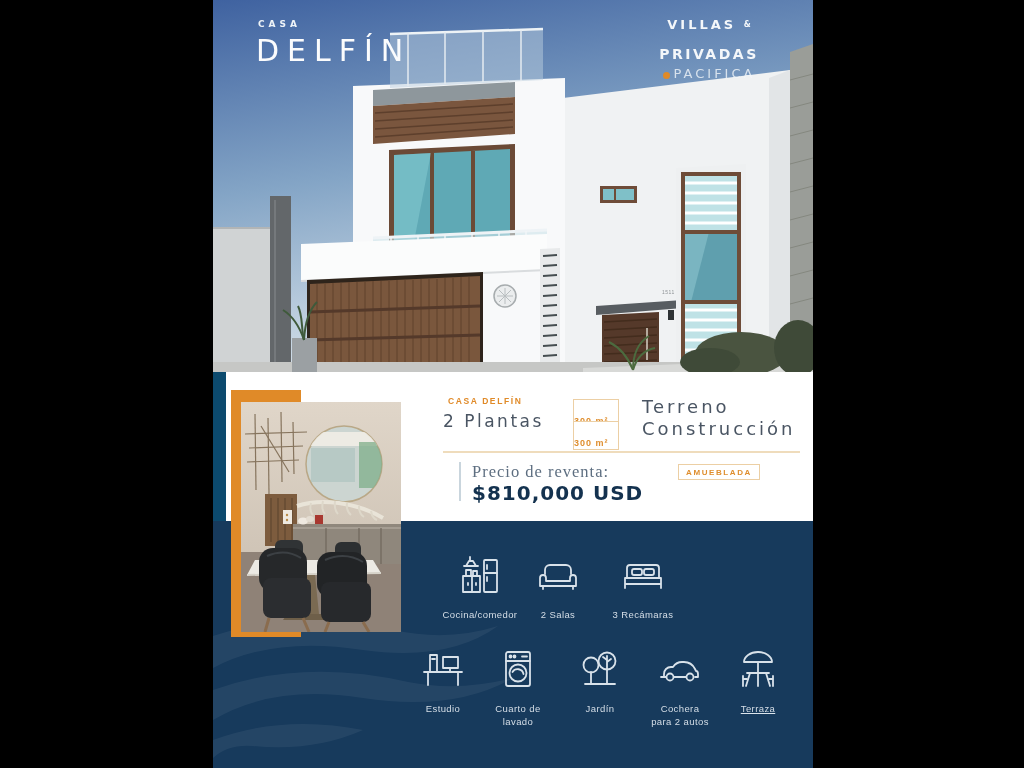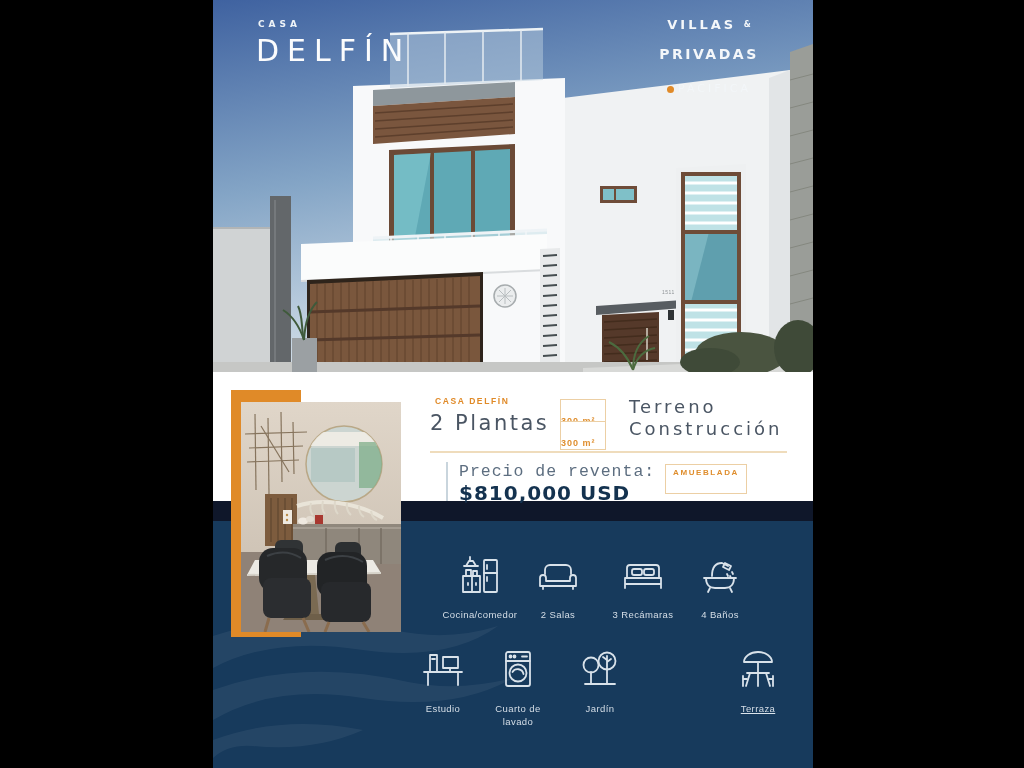--- a/index.html
+++ b/index.html
@@ -1,57 +1,57 @@
 <!DOCTYPE html>
 <html><head>
 <meta charset="utf-8">
 <style>
   html,body{margin:0;padding:0;background:#000;width:1024px;height:768px;overflow:hidden;
     font-family:"Liberation Sans",sans-serif;-webkit-font-smoothing:antialiased;}
   .stage{position:relative;width:1024px;height:768px;background:#000;}
-  .flyer{position:absolute;left:213px;top:0;width:600px;height:768px;background:#0f172a;overflow:hidden;}
+  .flyer{position:absolute;left:213px;top:0;width:600px;height:768px;background:#0c4a6e;overflow:hidden;}
 
   
   .house-photo{position:absolute;left:0;top:0;width:600px;height:372px;overflow:hidden;}
   .house-photo svg{display:block;}
   .house-number{position:absolute;left:449px;top:289px;font-size:5px;color:#8e9396;letter-spacing:.5px;}
 
   
   .eyebrow{position:absolute;left:45px;top:19px;font-size:9px;font-weight:700;letter-spacing:4px;
     color:#eef3f7;font-family:"DejaVu Sans",sans-serif;}
   .big-title{position:absolute;left:43px;top:33px;font-size:30px;font-weight:400;letter-spacing:8px;
     color:#fbfcfd;font-family:"DejaVu Sans",sans-serif;}
 
   .brand{position:absolute;right:38px;top:17px;width:132px;text-align:center;color:#f4f7fa;
     font-family:"DejaVu Sans",sans-serif;}
   .brand-l1{font-size:13px;font-weight:700;letter-spacing:3px;}
   .brand-amp{font-size:8px;font-weight:700;vertical-align:2px;letter-spacing:0;}
   .brand-l2{font-size:14px;font-weight:700;letter-spacing:2.5px;margin-top:14px;}
-  .brand-sub{margin-top:20px;font-size:11px;letter-spacing:3px;color:rgba(244,247,250,.78);}
+  .brand-sub{margin-top:4px;font-size:13px;letter-spacing:3px;color:rgba(244,247,250,.78);}
   .brand-dot{display:inline-block;width:7px;height:7px;border-radius:50%;background:#E08A28;
     vertical-align:-1px;margin-right:4px;}
 
   
-  .info{position:absolute;left:0;top:372px;width:600px;height:129px;background:#ffffff;}
+  .info{position:absolute;left:13px;top:372px;width:600px;height:149px;background:#ffffff;}
   .project{position:absolute;left:222px;top:24px;font-size:8.5px;font-weight:700;letter-spacing:1.6px;color:#E08A28;}
-  .floors{position:absolute;left:217px;top:39px;font-size:21px;letter-spacing:2.5px;color:#4a5563;
+  .floors{position:absolute;left:217px;top:39px;font-size:17px;letter-spacing:2.5px;color:#4a5563;
     font-family:"DejaVu Sans",sans-serif;}
   .m2-badge{position:absolute;width:44px;text-align:left;padding:16px 0 1px;border:1px solid #eccfa4;
     font-size:9px;font-weight:700;letter-spacing:1px;color:#DF8E2E;background:#fff;}
   .badge-lot{left:347px;top:27px;}
   .badge-build{left:347px;top:49px;}
   .area-label{position:absolute;font-size:18px;letter-spacing:3px;color:#4a5563;font-family:"DejaVu Sans",sans-serif;margin-left:12px;}
   .label-lot{left:404px;top:24px;}
   .label-build{left:404px;top:46px;}
   .divider{position:absolute;left:217px;top:79px;width:357px;height:2px;background:#efdcbc;}
   .vline{position:absolute;left:233px;top:90px;width:2px;height:39px;background:#c9d5dd;}
   .price-label{position:absolute;left:246px;top:90px;font-size:16.5px;letter-spacing:1px;color:#5d6e80;
-    font-family:Liberation Mono, monospace;}
+    font-family:Liberation Serif, serif;}
   .furnished-badge{position:absolute;left:452px;top:92px;border:1px solid #eccfa4;color:#DF8E2E;
-    font-size:8px;font-weight:700;letter-spacing:1.6px;padding:3px 7px 16px;background:#fff;}
+    font-size:8px;font-weight:700;letter-spacing:1.6px;padding:3px 7px 2px;background:#fff;}
   .price-value{position:absolute;left:246px;top:109px;font-size:20px;font-weight:700;letter-spacing:1px;
     color:#14324F;font-family:"DejaVu Sans",sans-serif;}
 
   
   .navy{position:absolute;left:0;top:521px;width:600px;height:247px;background:#173A5C;overflow:hidden;}
   .waves{position:absolute;left:0;bottom:0;}
   .feature{position:absolute;width:96px;text-align:center;color:#dbe4ec;}
   .f-icon svg{width:50px;height:48px;stroke:#d9e2ea;fill:none;stroke-width:1.8;
     stroke-linecap:round;stroke-linejoin:round;}
   .f-label{margin-top:4px;font-size:9.5px;letter-spacing:.4px;line-height:1.4;white-space:pre-line;
@@ -322,33 +322,20 @@
       <div class="f-icon">
         <svg viewBox="0 0 48 48">
           <path d="M8 26 v-10 a3 3 0 0 1 3 -3 h26 a3 3 0 0 1 3 3 v10"></path>
           <rect x="13" y="17" width="10" height="6" rx="2"></rect>
           <rect x="25" y="17" width="10" height="6" rx="2"></rect>
           <path d="M6 26 h36 M6 26 v10 M42 26 v10 M6 32 h36"></path>
         </svg>
       </div>
       <div class="f-label">3 Recámaras</div>
     </div>
-    <div class="feature f-t">
-      <div class="f-icon">
-        <svg viewBox="0 0 48 48">
-          <path d="M16 24 c0 -9 4 -13 10 -13 l6 3"></path>
-          <path d="M29 11 l6 3 l-2 4 l-6 -3 z"></path>
-          <path d="M31 22 l1 2 M34 24 l1 2 M36 20 l1 2"></path>
-          <path d="M8 26 h32"></path>
-          <path d="M10 26 c0 7 4 10 9 10 h10 c5 0 9 -3 9 -10"></path>
-          <path d="M14 36 l-2 4 M34 36 l2 4"></path>
-        </svg>
-      </div>
-      <div class="f-label">4 Baños</div>
-    </div>
 
     <div class="feature f-e">
       <div class="f-icon">
         <svg viewBox="0 0 48 48">
           <rect x="11" y="9" width="7" height="17"></rect>
           <path d="M13 13 h3"></path>
           <rect x="24" y="11" width="15" height="11"></rect>
           <path d="M31 22 v4"></path>
           <path d="M5 26 h38 M9 26 v13 M39 26 v13"></path>
         </svg>
@@ -373,20 +360,32 @@
       <div class="f-icon">
         <svg viewBox="0 0 48 48">
           <circle cx="15" cy="19" r="7.5"></circle>
           <path d="M15 26 v12"></path>
           <circle cx="31" cy="15" r="8.5"></circle>
           <path d="M31 10 v13 M31 16 l4 -3 M31 14 l-4 -3 M31 23 v15"></path>
           <path d="M9 38 h30"></path>
         </svg>
       </div>
       <div class="f-label">Jardín</div>
+    </div>
+    <div class="feature f-c">
+      <div class="f-icon">
+        <svg viewBox="0 0 48 48">
+          <path d="M8 31 v-3 c0 -4 3 -7 7 -7 h2 c2 -3 5 -5 9 -5 h2 c5 0 9 3 11 7 l1 2 c1 0 2 1 2 3 v3 h-3"></path>
+          <path d="M18 31 h12 M5 31 h5"></path>
+          <circle cx="14" cy="31" r="3.5"></circle>
+          <circle cx="34" cy="31" r="3.5"></circle>
+        </svg>
+      </div>
+      <div class="f-label">Cochera
+para 2 autos</div>
     </div>
     <div class="feature f-z">
       <div class="f-icon">
         <svg viewBox="0 0 48 48">
           <path d="M10 16 a14 10 0 0 1 28 0 M10 16 h28"></path>
           <path d="M24 16 v24"></path>
           <path d="M13 27 h22 M16 27 l-4 13 M32 27 l4 13"></path>
           <path d="M9 30 v10 M9 33 h4 M39 30 v10 M35 33 h4"></path>
         </svg>
       </div>

